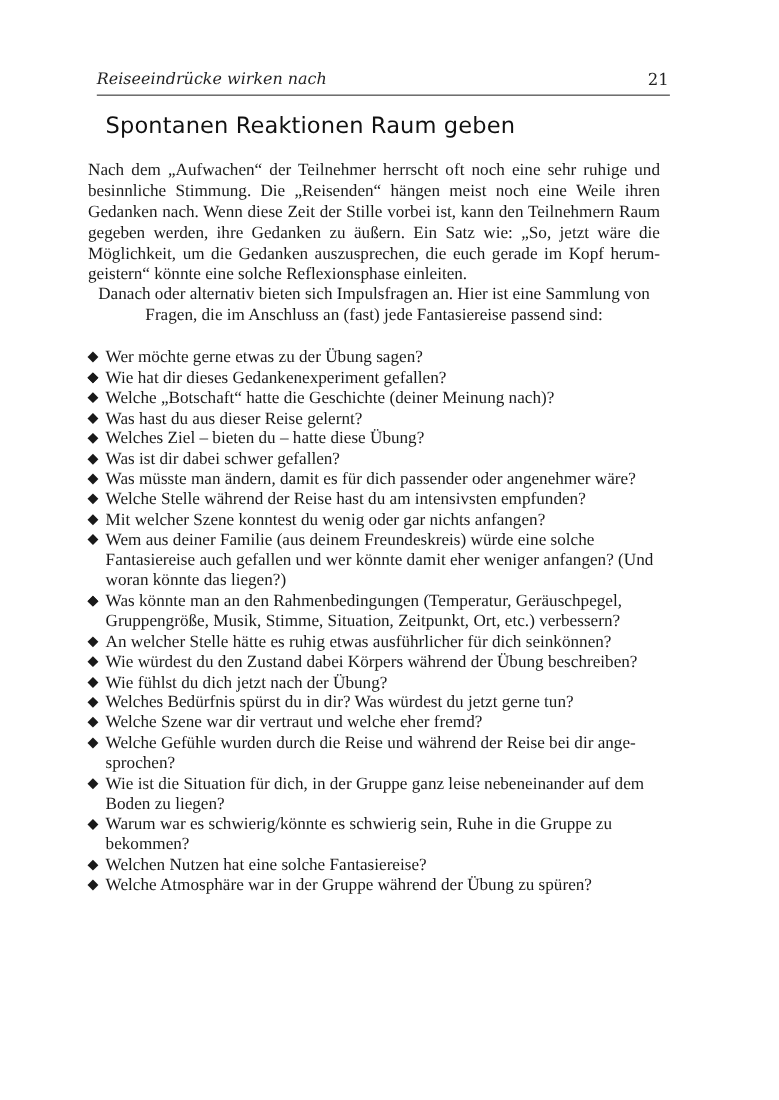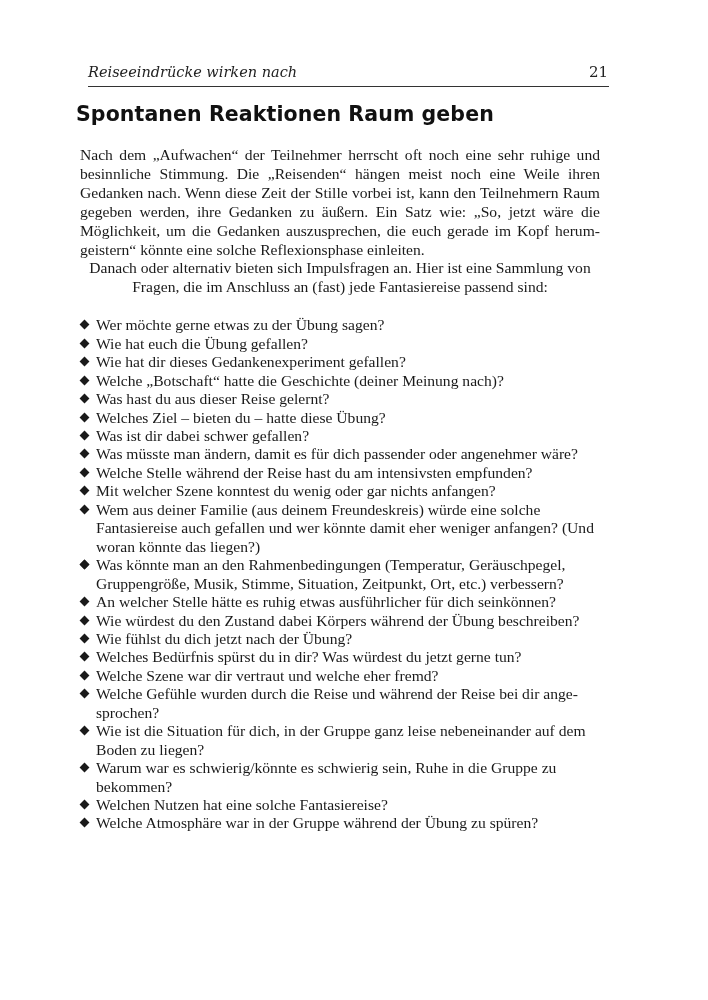--- a/index.html
+++ b/index.html
@@ -2,21 +2,21 @@
 <html><head>
 <meta charset="utf-8">
 <style>
   html, body { margin: 0; padding: 0; background: #ffffff; }
   body { width: 708px; height: 1000px; position: relative; overflow: hidden; }
   .page { position: absolute; left: 0; top: 0; width: 708px; height: 1000px; background: #fff; color: #1a1a1a; }
   .running-head { position: absolute; left: 88px; top: 62px; width: 520px; height: 22px; }
   .running-title { position: absolute; left: 0; width: 520px; text-align: left; font-family: "DejaVu Serif", serif; font-style: italic; font-size: 14.5px; line-height: 20px; color: #222; }
   .page-number { position: absolute; right: 0; top: 0; font-family: "DejaVu Serif", serif; font-size: 15px; line-height: 20px; color: #222; margin-left: 34px; }
   .rule { position: absolute; left: 88px; top: 86px; width: 521px; height: 1px; background: #333; }
-  .heading { position: absolute; left: 76px; top: 100px; font-family: "DejaVu Sans", sans-serif; font-weight: bold; font-size: 20.5px; line-height: 28px; color: #111; letter-spacing: 0.1px; }
+  .heading { position: absolute; left: 96px; top: 100px; font-family: "DejaVu Sans", sans-serif; font-weight: normal; font-size: 20.5px; line-height: 28px; color: #111; letter-spacing: 0.1px; }
   .body { position: absolute; left: 80px; top: 146px; width: 520px; font-family: "Liberation Serif", serif; font-size: 15.6px; line-height: 18.9px; color: #1a1a1a; }
   .para { margin: 0; text-align: justify; }
   .para.last { text-align: center; }
   .list { list-style: none; margin: 19px 0 0 0; padding: 0; }
   .list li { position: relative; padding-left: 16px; margin: 0; line-height: 18.45px; }
   .bullet { position: absolute; left: 1px; top: 5px; width: 7px; height: 7px; background: #1a1a1a; transform: rotate(45deg); }
 </style>
 </head>
 <body>
 
@@ -28,21 +28,21 @@
   <div class="rule"></div>
 
   <h1 class="heading" style="margin:0">Spontanen Reaktionen Raum geben</h1>
 
   <div class="body">
     <p class="para">Nach dem „Aufwachen“ der Teilnehmer herrscht oft noch eine sehr ruhige und besinnliche Stimmung. Die „Reisenden“ hängen meist noch eine Weile ihren Gedanken nach. Wenn diese Zeit der Stille vorbei ist, kann den Teilnehmern Raum gegeben werden, ihre Gedanken zu äußern. Ein Satz wie: „So, jetzt wäre die Möglichkeit, um die Gedanken auszusprechen, die euch gerade im Kopf herum­geistern“ könnte eine solche Reflexionsphase einleiten.</p>
     <p class="para last">Danach oder alternativ bieten sich Impulsfragen an. Hier ist eine Sammlung von Fragen, die im Anschluss an (fast) jede Fantasiereise passend sind:</p>
 
     <ul class="list">
       <li><span class="bullet"></span><span>Wer möchte gerne etwas zu der Übung sagen?</span></li>
-      <li><span class="bullet"></span><span>Wie hat euch die Übung gefallen?</span></li>
+      <li><span class="bullet"></span></li>
       <li><span class="bullet"></span><span>Wie hat dir dieses Gedankenexperiment gefallen?</span></li>
       <li><span class="bullet"></span><span>Welche „Botschaft“ hatte die Geschichte (deiner Meinung nach)?</span></li>
       <li><span class="bullet"></span><span>Was hast du aus dieser Reise gelernt?</span></li>
       <li><span class="bullet"></span><span>Welches Ziel – bieten du – hatte diese Übung?</span></li>
       <li><span class="bullet"></span><span>Was ist dir dabei schwer gefallen?</span></li>
       <li><span class="bullet"></span><span>Was müsste man ändern, damit es für dich passender oder angenehmer wäre?</span></li>
       <li><span class="bullet"></span><span>Welche Stelle während der Reise hast du am intensivsten empfunden?</span></li>
       <li><span class="bullet"></span><span>Mit welcher Szene konntest du wenig oder gar nichts anfangen?</span></li>
       <li><span class="bullet"></span><span>Wem aus deiner Familie (aus deinem Freundeskreis) würde eine solche Fantasiereise auch gefallen und wer könnte damit eher weniger anfangen? (Und woran könnte das liegen?)</span></li>
       <li><span class="bullet"></span></li>

